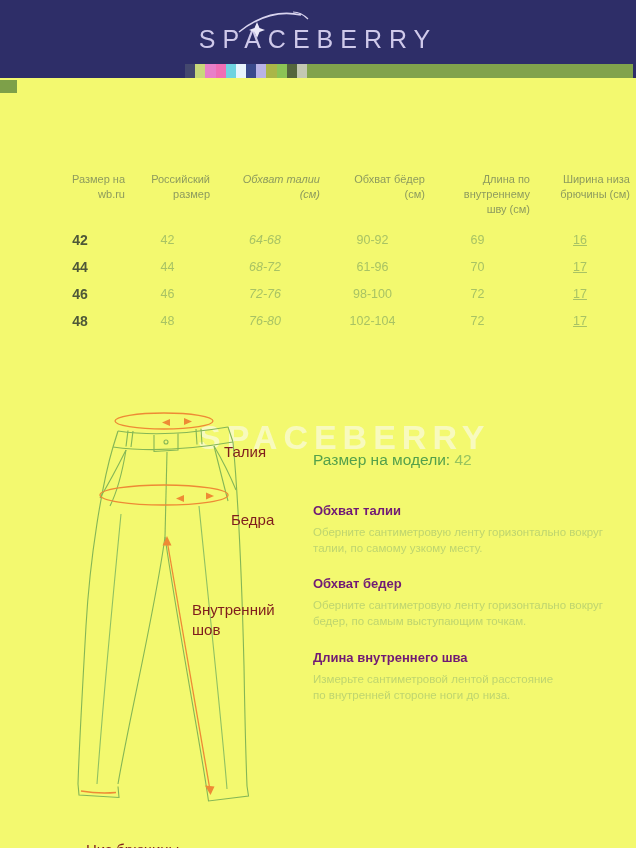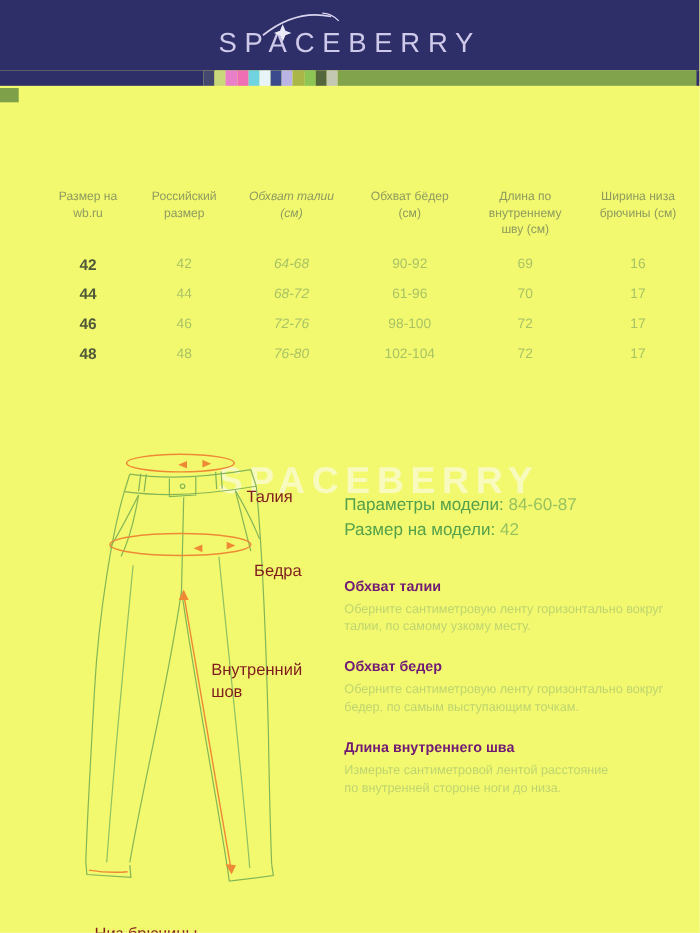--- a/index.html
+++ b/index.html
@@ -26,24 +26,24 @@
   .glitch-wrap { width:122px; display:flex; }
   .glitch-block { flex:1; height:14px; }
   .strip-olive { flex:1; background:#81a34c; }
   .strip-navy-right { width:3px; background:#2e2e68; }
   .green-chip { position:absolute; top:80px; left:0; width:17px; height:13px; background:#7da049; }
   
   .size-table { position:absolute; top:172px; left:35px; width:597px; }
   .thead { display:flex; height:48px; margin-bottom:6px; }
   .trow  { display:flex; height:27px; align-items:center; }
   .th, .td { text-align:center; }
-  .th { color:#8d9b5e; font-size:11px; line-height:15px; }
+  .th { color:#8d9b5e; font-size:11px; line-height:15px;text-align:right; }
   .th span { display:inline-block; }
   .c1 { width:90px; }  .c2 { width:85px; }  .c3 { width:110px;font-style:italic; }
-  .c4 { width:105px; } .c5 { width:105px; } .c6 { width:100px; }
+  .c4 { width:105px; } .c5 { width:105px; } .c6 { width:100px;text-decoration:underline; }
   .c1 span { max-width:58px; } .c2 span { max-width:72px; }
   .c3 span { max-width:84px; } .c4 span { max-width:84px; }
   .c5 span { max-width:86px; } .c6 span { max-width:82px; }
   .td { font-size:12.5px; color:#a8c364; }
   .trow .td:first-child { font-weight:700; font-size:14px; color:#4e5838; }
   
   .watermark {
     position:absolute; left:198px; top:418px;
     font-size:34px; letter-spacing:6px; font-weight:600;
     color:#fafbd9; opacity:.75; pointer-events:none;
@@ -201,24 +201,20 @@
   </svg>
 
   <div class="dlabel lbl-waist">Талия</div>
   <div class="dlabel lbl-hips">Бедра</div>
   <div class="dlabel lbl-inseam">Внутренний
 шов</div>
   <div class="dlabel lbl-hem">Низ брючины</div>
 
   <div class="info-col">
     <div class="model-line">
-      <span class="model-label">Параметры модели:</span>
-      <span class="model-value">84-60-87</span>
-    </div>
-    <div class="model-line">
       <span class="model-label">Размер на модели:</span>
       <span class="model-value">42</span>
     </div>
 
     <div class="section sec1">
       <div class="section-title">Обхват талии</div>
       <div class="section-body">Оберните сантиметровую ленту горизонтально вокруг
 талии, по самому узкому месту.</div>
     </div>
     <div class="section sec2">

